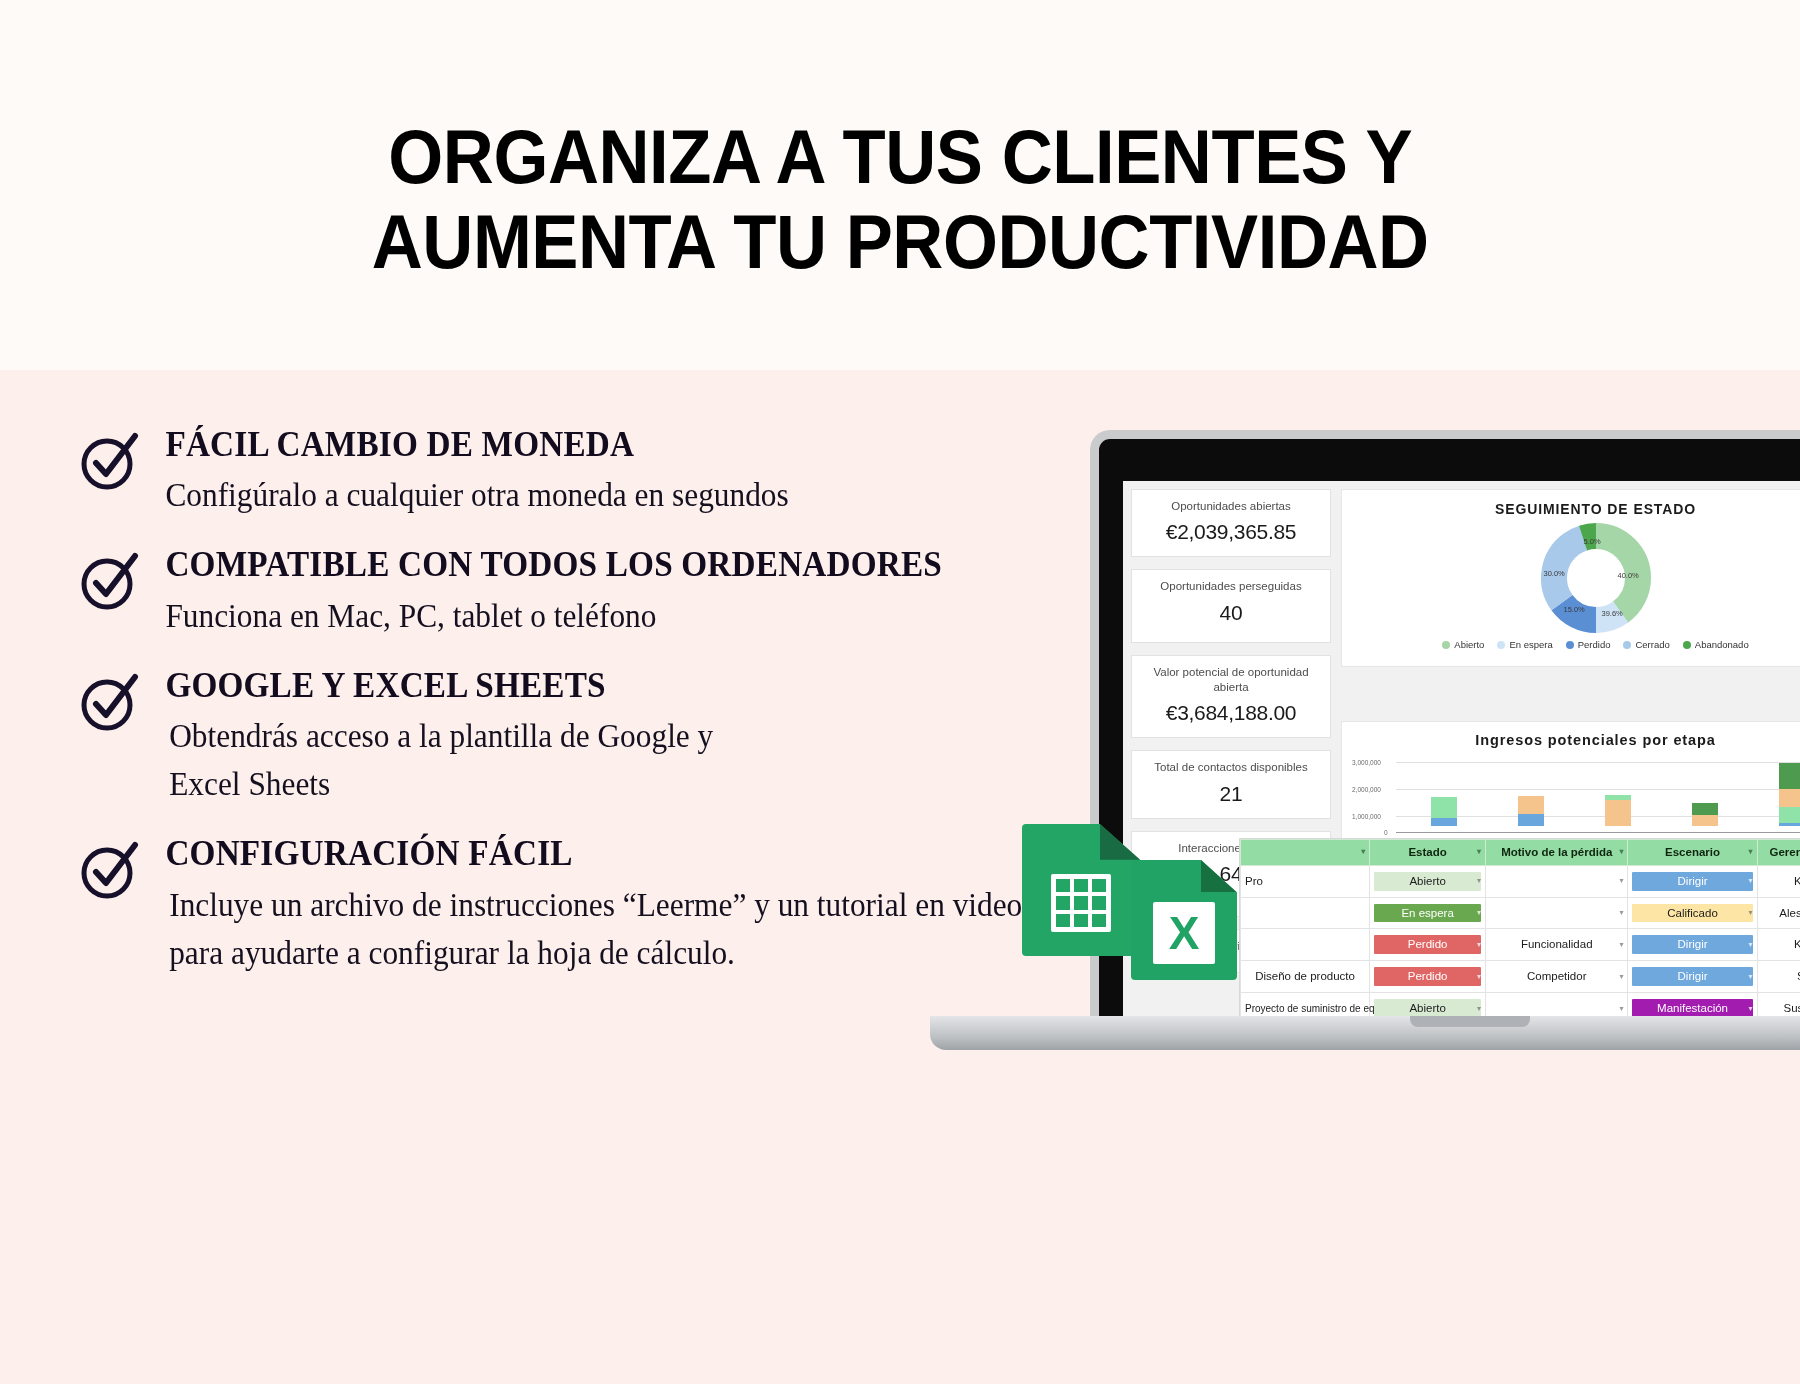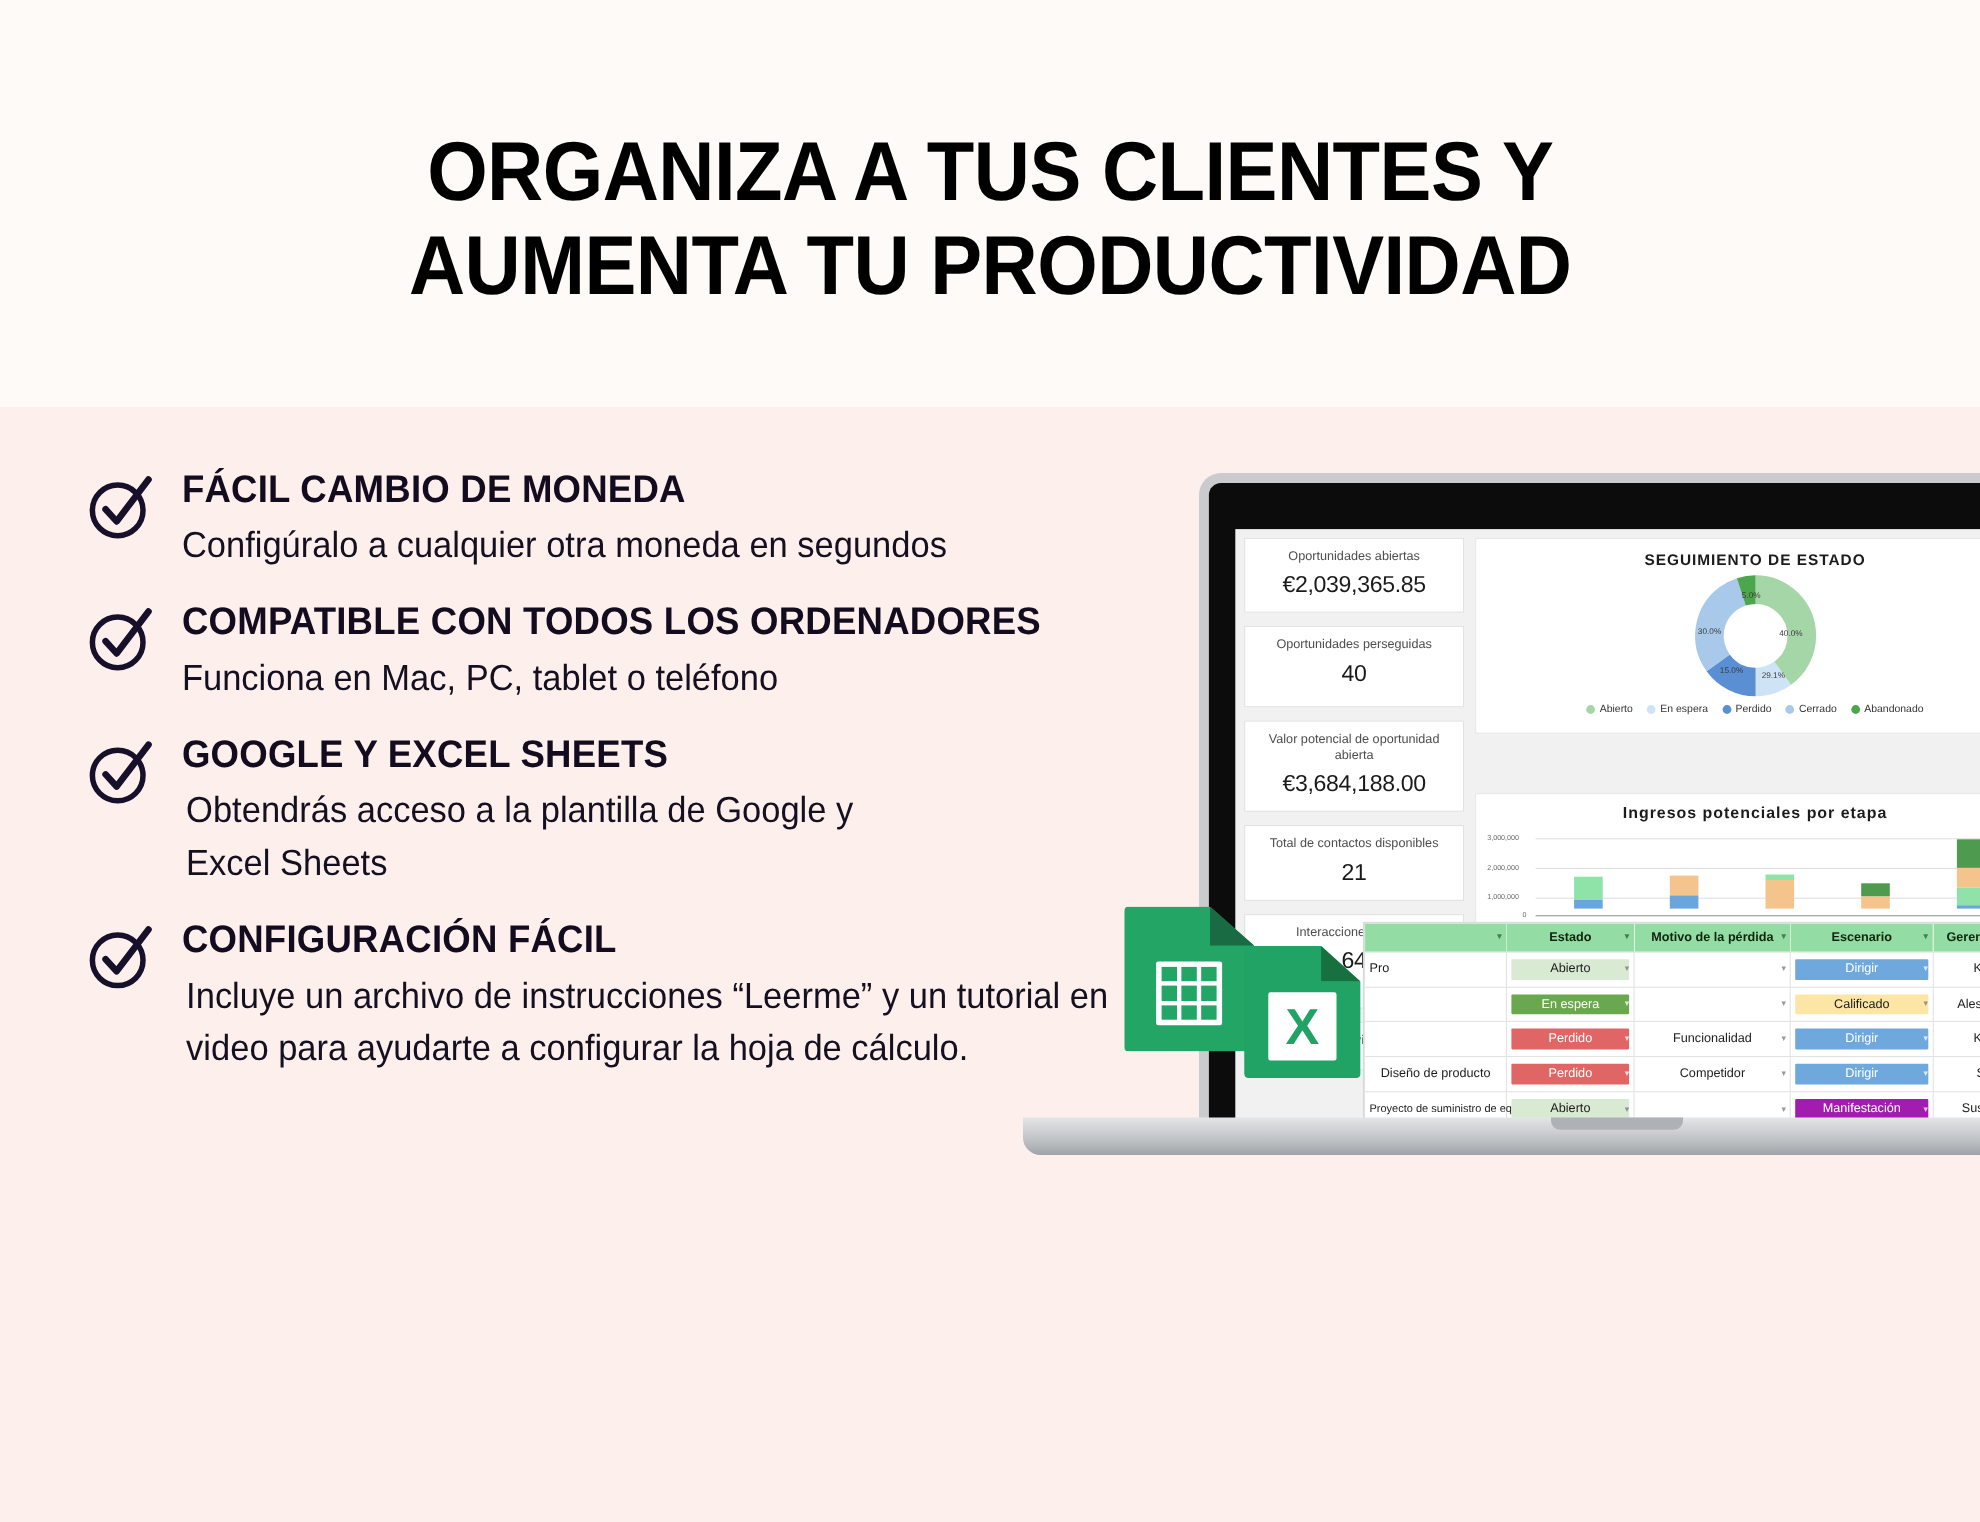--- a/index.html
+++ b/index.html
@@ -24,21 +24,21 @@
     font-size:76px;
     line-height:1.12;
     letter-spacing:-0.5px;
     transform:scaleX(0.93);
     margin-top:28px;
   }
   .headline .hl-line{display:block;white-space:nowrap;}
 
   
   .features{
-    position:absolute;left:78px;top:425px;width:1010px;
+    position:absolute;left:78px;top:425px;width:1010px;font-family:Liberation Serif, serif;
   }
   .feature{
     position:relative;
     margin-bottom:26px;
   }
   .feature .tick{
     position:absolute;left:0;top:4px;width:64px;height:64px;
   }
   .feature .f-title{
     margin:0 0 6px 0;
@@ -311,21 +311,21 @@
                   <circle r="42" fill="none" stroke="#CFE3F7" stroke-width="26" stroke-dasharray="26.4 237.6" transform="rotate(54)"></circle>
 
                   <circle r="42" fill="none" stroke="#5B8FD4" stroke-width="26" stroke-dasharray="39.6 224.4" transform="rotate(90)"></circle>
 
                   <circle r="42" fill="none" stroke="#A8C9EA" stroke-width="26" stroke-dasharray="79.2 184.8" transform="rotate(144)"></circle>
 
                   <circle r="42" fill="none" stroke="#4CA64C" stroke-width="26" stroke-dasharray="13.2 250.8" transform="rotate(252)"></circle>
                 </g>
               </svg>
               <span class="donut-lab" style="left:88px;top:52px;">40.0%</span>
-              <span class="donut-lab" style="left:72px;top:90px;">29.1%</span>
+              <span class="donut-lab" style="left:72px;top:90px;">39.6%</span>
               <span class="donut-lab" style="left:34px;top:86px;">15.0%</span>
               <span class="donut-lab" style="left:14px;top:50px;">30.0%</span>
               <span class="donut-lab" style="left:54px;top:18px;">5.0%</span>
             </div>
             <div class="legend">
               <span class="li">
                   <i class="dot" style="background:#A5D6A7"></i>
                   <span>Abierto</span>
                 </span>
               <span class="li">

